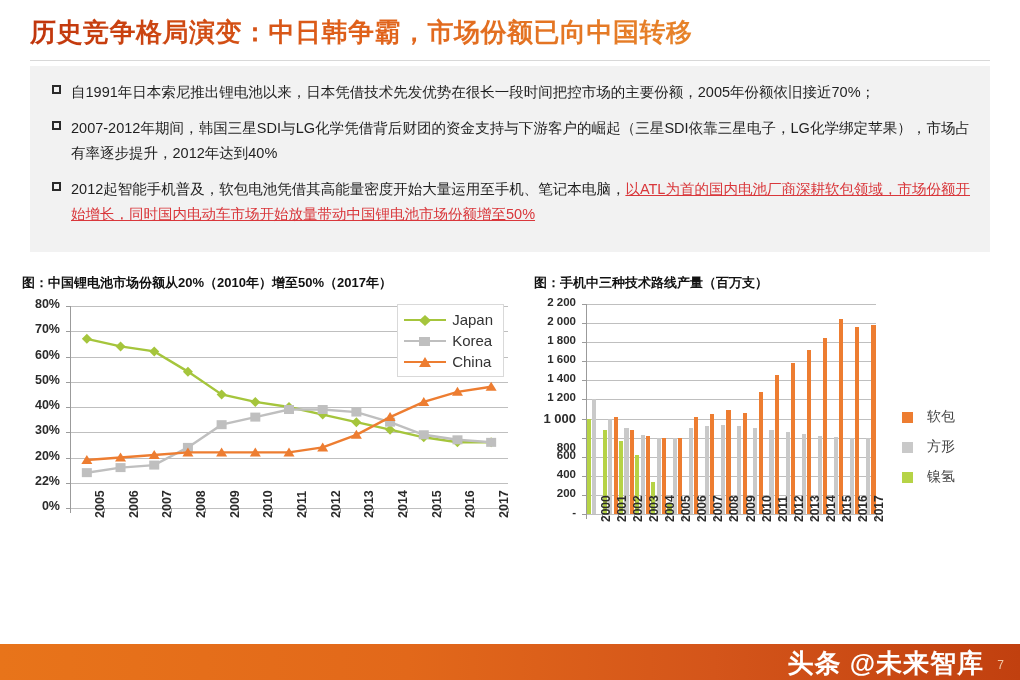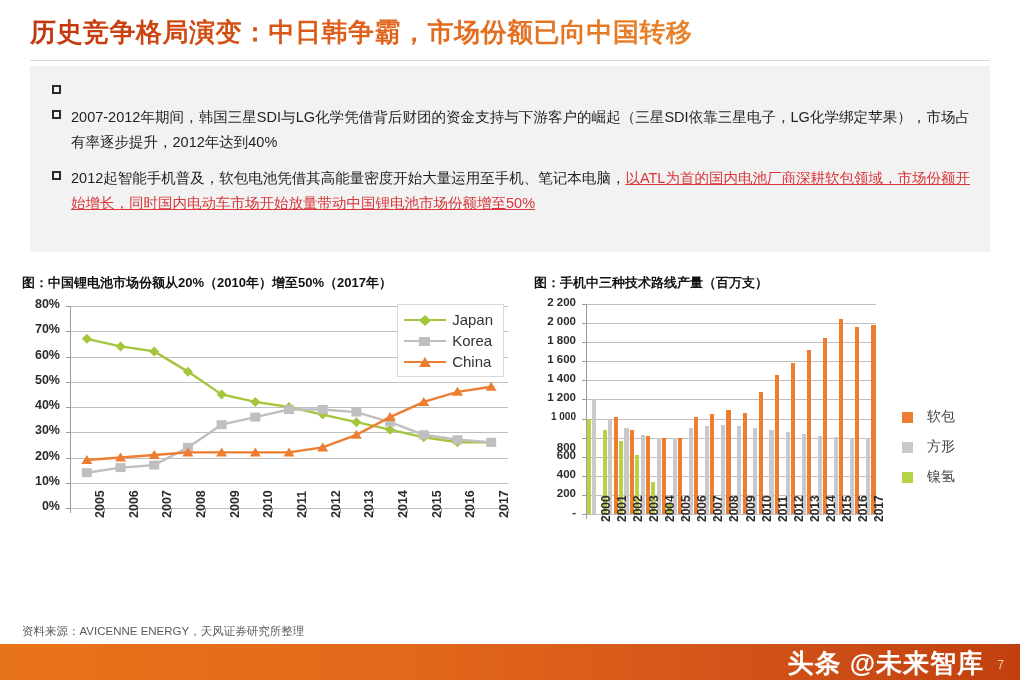--- a/index.html
+++ b/index.html
@@ -121,20 +121,21 @@
 
   <div class="title-bar">
     <div class="title-text">历史竞争格局演变：中日韩争霸，市场份额已向中国转移</div>
   </div>
   <div class="title-rule"></div>
 
   <div class="bullet-box">
 
     <div class="bullet">
       <span class="bullet-marker"></span>
+      <span class="bullet-body"><span>自1991年日本索尼推出锂电池以来，日本凭借技术先发优势在很长一段时间把控市场的主要份额，2005年份额依旧接近70%；</span></span>
     </div>
 
     <div class="bullet">
       <span class="bullet-marker"></span>
       <span class="bullet-body"><span>2007-2012年期间，韩国三星SDI与LG化学凭借背后财团的资金支持与下游客户的崛起（三星SDI依靠三星电子，LG化学绑定苹果），市场占有率逐步提升，2012年达到40%</span></span>
     </div>
 
     <div class="bullet">
       <span class="bullet-marker"></span>
       <span class="bullet-body"><span>2012起智能手机普及，软包电池凭借其高能量密度开始大量运用至手机、笔记本电脑，</span><span class="hl-red-u">以ATL为首的国内电池厂商深耕软包领域，市场份额开始增长，同时国内电动车市场开始放量带动中国锂电池市场份额增至50%</span></span>
@@ -143,21 +144,21 @@
   </div>
 
   <div class="chart-head" id="head-left">图：中国锂电池市场份额从20%（2010年）增至50%（2017年）</div>
   <div class="chart-head" id="head-right">图：手机中三种技术路线产量（百万支）</div>
 
   <div class="chart" id="chart-left">
       <div class="gridline" style="top: 212px; width: 438px; left: 48px;"></div>
       <div class="ytick" style="left: 0px; top: 203px; width: 38px;">0%</div>
       <div class="tickmark" style="left: 44px; top: 212px;"></div>
       <div class="gridline" style="top: 186.75px; width: 438px; left: 48px;"></div>
-      <div class="ytick" style="left: 0px; top: 177.75px; width: 38px;">10%</div>
+      <div class="ytick" style="left: 0px; top: 177.75px; width: 38px;">22%</div>
       <div class="tickmark" style="left: 44px; top: 186.75px;"></div>
       <div class="gridline" style="top: 161.5px; width: 438px; left: 48px;"></div>
       <div class="ytick" style="left: 0px; top: 152.5px; width: 38px;">20%</div>
       <div class="tickmark" style="left: 44px; top: 161.5px;"></div>
       <div class="gridline" style="top: 136.25px; width: 438px; left: 48px;"></div>
       <div class="ytick" style="left: 0px; top: 127.25px; width: 38px;">30%</div>
       <div class="tickmark" style="left: 44px; top: 136.25px;"></div>
       <div class="gridline" style="top: 111px; width: 438px; left: 48px;"></div>
       <div class="ytick" style="left: 0px; top: 102px; width: 38px;">40%</div>
       <div class="tickmark" style="left: 44px; top: 111px;"></div>
@@ -286,21 +287,21 @@
       <div class="gridline" style="top: 179.818px; left: 52px; width: 290px;"></div>
       <div class="ytick" style="left: 0px; top: 171.818px; width: 42px; font-size: 11.5px;">400</div>
       <div class="tickmark" style="left: 48px; top: 179.818px;"></div>
       <div class="gridline" style="top: 160.727px; left: 52px; width: 290px;"></div>
       <div class="ytick" style="left: 0px; top: 152.727px; width: 42px; font-size: 11.5px; text-align: right;">600</div>
       <div class="tickmark" style="left: 48px; top: 160.727px;"></div>
       <div class="gridline" style="top: 141.636px; left: 52px; width: 290px;"></div>
       <div class="ytick" style="left: 0px; top: 145px; width: 42px; font-size: 11.5px;">800</div>
       <div class="tickmark" style="left: 48px; top: 141.636px;"></div>
       <div class="gridline" style="top: 122.545px; left: 52px; width: 290px;"></div>
-      <div class="ytick" style="left: 0px; top: 114.545px; width: 42px; font-size: 10px;">1 000</div>
+      <div class="ytick" style="left: 0px; top: 114.545px; width: 42px; font-size: 13px;">1 000</div>
       <div class="tickmark" style="left: 48px; top: 122.545px;"></div>
       <div class="gridline" style="top: 103.455px; left: 52px; width: 290px;"></div>
       <div class="ytick" style="left: 0px; top: 95.4545px; width: 42px; font-size: 11.5px;">1 200</div>
       <div class="tickmark" style="left: 48px; top: 103.455px;"></div>
       <div class="gridline" style="top: 84.3636px; left: 52px; width: 290px;"></div>
       <div class="ytick" style="left: 0px; top: 76.3636px; width: 42px; font-size: 11.5px;">1 400</div>
       <div class="tickmark" style="left: 48px; top: 84.3636px;"></div>
       <div class="gridline" style="top: 65.2727px; left: 52px; width: 290px;"></div>
       <div class="ytick" style="left: 0px; top: 57.2727px; width: 42px; font-size: 11.5px;">1 600</div>
       <div class="tickmark" style="left: 48px; top: 65.2727px;"></div>
@@ -401,18 +402,17 @@
           <div class="lr-sw" style="background: rgb(201, 201, 201);"></div>
           <span class="lr-lab">方形</span>
         </div>
         <div class="lr-row">
           <div class="lr-sw" style="background: rgb(182, 211, 70);"></div>
           <span class="lr-lab">镍氢</span>
         </div>
       </div>
     </div>
 
-  <div class="source">资料来源：AVICENNE ENERGY，天风证券研究所整理</div>
   <div class="footer-bar"></div>
   <div class="watermark">头条 @未来智库</div>
   <div class="pagenum">7</div>
 
 </div>
 
 </body></html>

